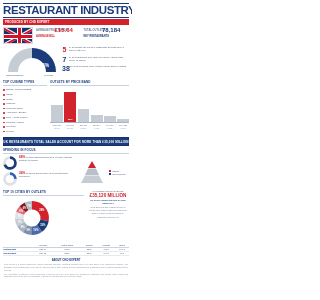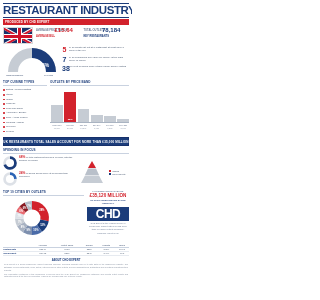--- a/index.html
+++ b/index.html
@@ -386,21 +386,20 @@
           <path d="M7.60753333383601,8.362699199212287 A17,17 0 0 1 12.761752043393773,4.617940108077663 L16.380876021696885,12.30897005403883 A8.5,8.5 0 0 0 13.803766666918005,14.181349599606143 Z" fill="#8a1a22"></path>
           <text x="12.505738033270974" y="10.685033321719414" font-size="2.6" fill="#fff" text-anchor="middle" font-weight="bold">6%</text>
           <path d="M12.761752043393773,4.617940108077663 A17,17 0 0 1 20.00000000000001,3 L20.000000000000007,11.5 A8.5,8.5 0 0 0 16.380876021696885,12.30897005403883 Z" fill="#b5bcc7"></path>
           <text x="17.218673672194086" y="8.55706128528097" font-size="2.6" fill="#fff" text-anchor="middle" font-weight="bold">7%</text>
         </svg>
     </div>
     <div class="chdcol">
       <div class="chdtag">FOODSERVICE DATABASE</div>
       <div class="chdval">£35,120 MILLION</div>
       <div class="chdsub">IN TOTAL RESTAURANT SALES ANNUALLY</div>
-      <div class="chdlogo">CHD</div>
       <div class="chdtxt">CHD Expert is the leading source of foodservice market data covering more than 1.8 million outlets worldwide.</div>
       <div class="chdtxt">www.chd-expert.co.uk</div>
     </div>
   </div>
 
   <div style="padding:0 3px;">
     <table class="tbl">
       <thead>
           <tr id="thead-row">
             <th></th>

